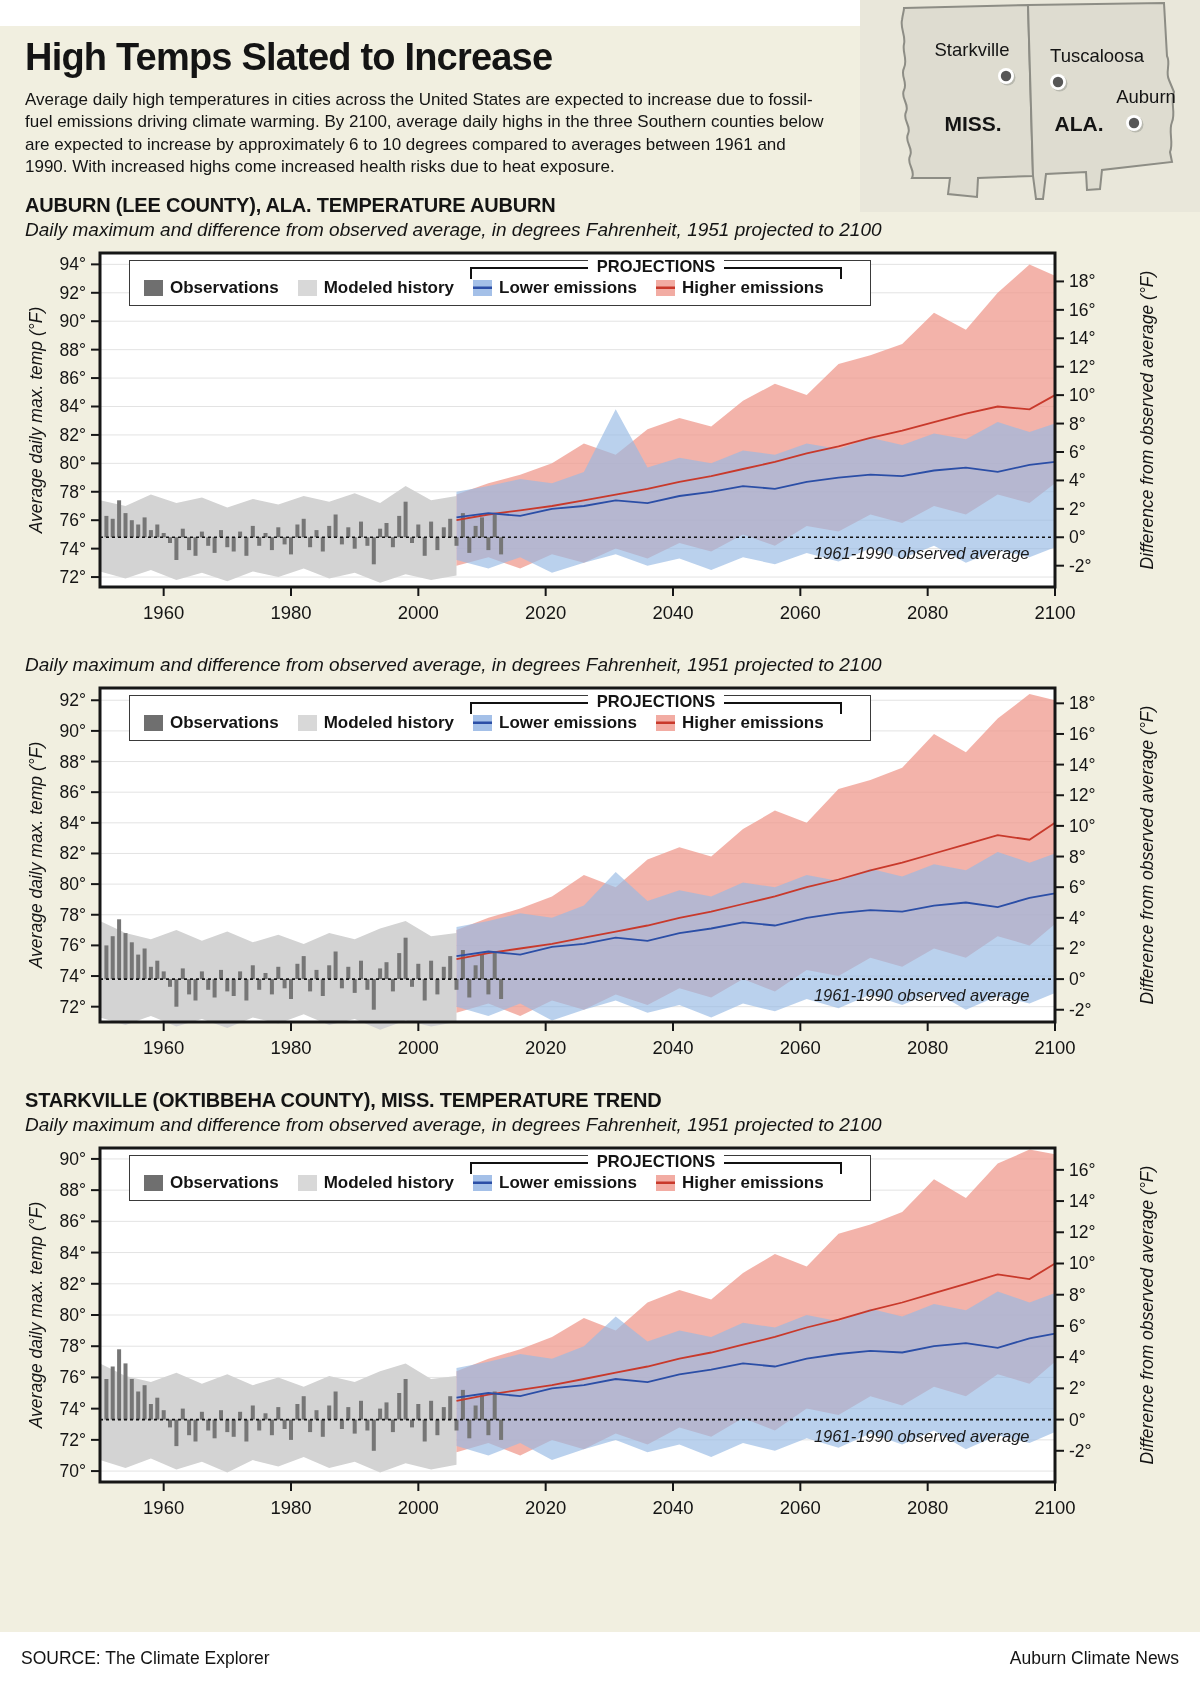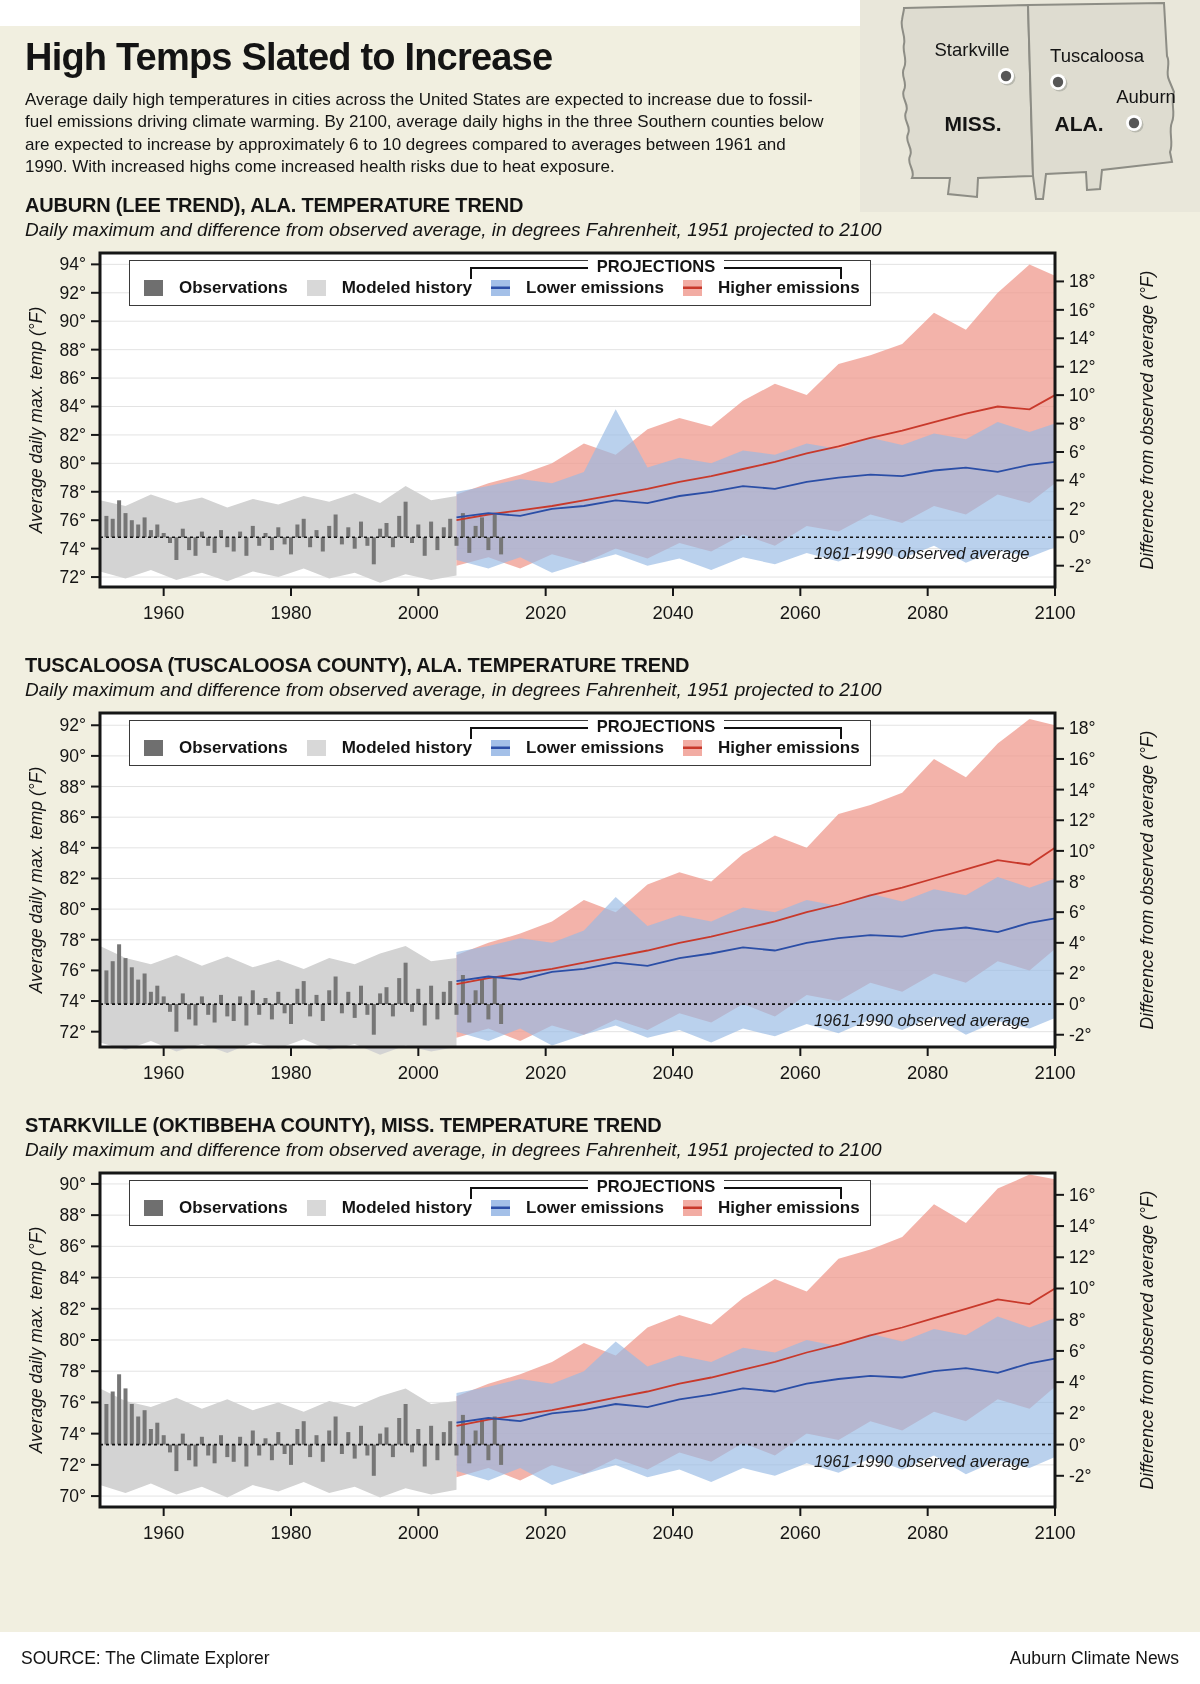--- a/index.html
+++ b/index.html
@@ -20,21 +20,21 @@
   section.chart-sec{margin-top:15px;}
   h2{font-size:20px;font-weight:bold;margin:0 0 2px 0;letter-spacing:-0.2px;}
   .sub{font-style:italic;font-size:19px;margin:0 0 6px 0;}
   .chart-wrap{position:relative;width:1175px;}
   .legend{
     position:absolute;left:104px;top:13px;width:742px;box-sizing:border-box;
     background:#ffffff;border:1.6px solid #3a3a3a;
     padding:17px 14px 7px 14px;
   }
   .legend-items{display:flex;align-items:center;gap:19px;}
-  .legend-item{display:flex;align-items:center;gap:16px;font-weight:bold;font-size:17px;white-space:nowrap;}
+  .legend-item{display:flex;align-items:center;gap:7px;font-weight:bold;font-size:17px;white-space:nowrap;}
   .swatch{width:19px;height:16px;position:relative;flex:0 0 auto;}
   .swatch.lined::after{content:"";position:absolute;left:-3px;right:-3px;top:50%;margin-top:-1.5px;height:3px;}
   .bracket{position:absolute;left:340px;right:28px;top:6px;height:10px;
     border:2px solid #111;border-bottom:none;text-align:center;}
   .bracket span{position:relative;top:-12px;display:inline-block;background:#ffffff;
     padding:0 9px;font-weight:bold;font-size:16.5px;}
   .footer{
     position:absolute;left:0;right:0;bottom:0;height:52px;background:#ffffff;
     display:flex;justify-content:space-between;align-items:center;
     padding:0 21px;box-sizing:border-box;font-size:17.5px;
@@ -82,21 +82,21 @@
             <text x="286" y="103" text-anchor="middle" class="city-label">Auburn</text>
           </g>
         </g>
     </svg>
   </div>
 
   <h1>High Temps Slated to Increase</h1>
   <p class="intro">Average daily high temperatures in cities across the United States are expected to increase due to fossil-fuel emissions driving climate warming. By 2100, average daily highs in the three Southern counties below are expected to increase by approximately 6 to 10 degrees compared to averages between 1961 and 1990. With increased highs come increased health risks due to heat exposure.</p>
 
   <section class="chart-sec">
-    <h2>AUBURN (LEE TREND), ALA. TEMPERATURE TREND</h2>
+    <h2>AUBURN (LEE COUNTY), ALA. TEMPERATURE AUBURN</h2>
     <p class="sub">Daily maximum and difference from observed average, in degrees Fahrenheit, 1951 projected to 2100</p>
     <div class="chart-wrap"><svg width="1175" height="388" viewBox="0 0 1175 388">
           <rect x="75" y="6" width="955" height="334" fill="#ffffff"></rect>
           <line x1="75" x2="1030" y1="17.370212765957405" y2="17.370212765957405" stroke="#e3e3e3" stroke-width="1"></line>
           <line x1="75" x2="1030" y1="45.79574468085102" y2="45.79574468085102" stroke="#e3e3e3" stroke-width="1"></line>
           <line x1="75" x2="1030" y1="74.22127659574464" y2="74.22127659574464" stroke="#e3e3e3" stroke-width="1"></line>
           <line x1="75" x2="1030" y1="102.64680851063825" y2="102.64680851063825" stroke="#e3e3e3" stroke-width="1"></line>
           <line x1="75" x2="1030" y1="131.07234042553188" y2="131.07234042553188" stroke="#e3e3e3" stroke-width="1"></line>
           <line x1="75" x2="1030" y1="159.4978723404255" y2="159.4978723404255" stroke="#e3e3e3" stroke-width="1"></line>
           <line x1="75" x2="1030" y1="187.92340425531913" y2="187.92340425531913" stroke="#e3e3e3" stroke-width="1"></line>
@@ -259,21 +259,20 @@
             <div class="legend-item">
               <style></style>
               <span class="swatch lined" style="background: linear-gradient(rgb(200, 57, 43), rgb(200, 57, 43)) center center / 100% 3px no-repeat rgb(242, 172, 163); --lc: #c8392b; box-shadow: rgb(242, 172, 163) 0px -6.5px 0px 0px inset, rgb(242, 172, 163) 0px 6.5px 0px 0px inset;"></span>
               <span>Higher emissions</span>
             </div>
           </div>
         </div></div>
   </section>
 
   <section class="chart-sec">
-    <h2>TUSCALOOSA (TUSCALOOSA COUNTY), ALA. TEMPERATURE TREND</h2>
     <p class="sub">Daily maximum and difference from observed average, in degrees Fahrenheit, 1951 projected to 2100</p>
     <div class="chart-wrap"><svg width="1175" height="388" viewBox="0 0 1175 388">
           <rect x="75" y="6" width="955" height="334" fill="#ffffff"></rect>
           <line x1="75" x2="1030" y1="18.25688073394491" y2="18.25688073394491" stroke="#e3e3e3" stroke-width="1"></line>
           <line x1="75" x2="1030" y1="48.8990825688073" y2="48.8990825688073" stroke="#e3e3e3" stroke-width="1"></line>
           <line x1="75" x2="1030" y1="79.54128440366969" y2="79.54128440366969" stroke="#e3e3e3" stroke-width="1"></line>
           <line x1="75" x2="1030" y1="110.18348623853208" y2="110.18348623853208" stroke="#e3e3e3" stroke-width="1"></line>
           <line x1="75" x2="1030" y1="140.82568807339447" y2="140.82568807339447" stroke="#e3e3e3" stroke-width="1"></line>
           <line x1="75" x2="1030" y1="171.46788990825686" y2="171.46788990825686" stroke="#e3e3e3" stroke-width="1"></line>
           <line x1="75" x2="1030" y1="202.11009174311923" y2="202.11009174311923" stroke="#e3e3e3" stroke-width="1"></line>

